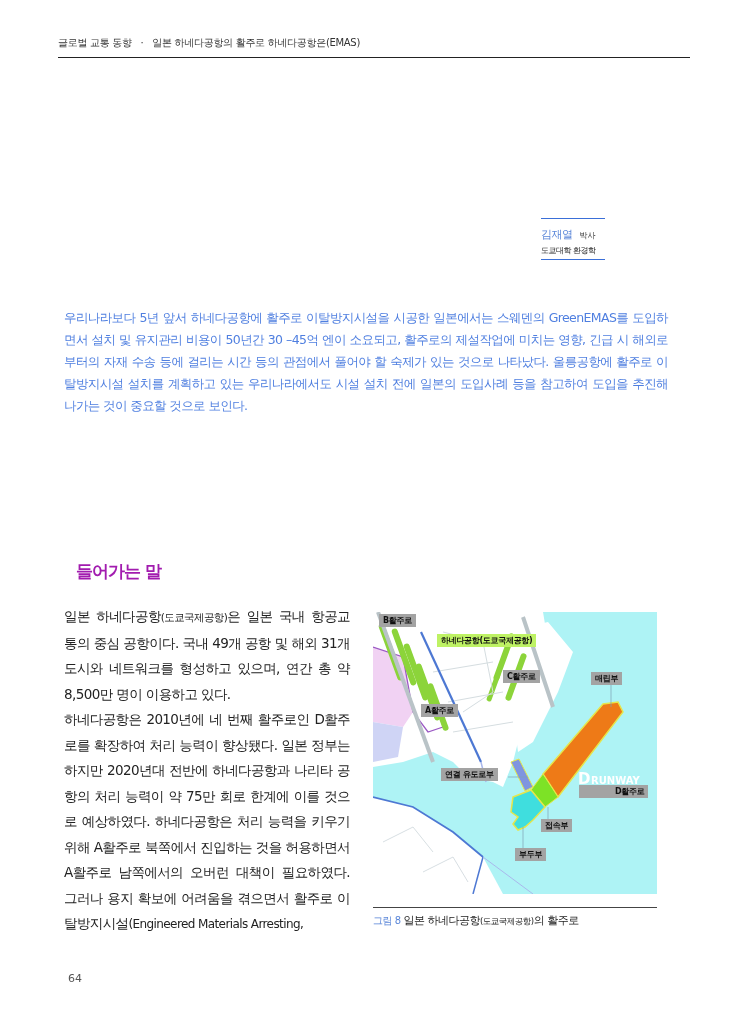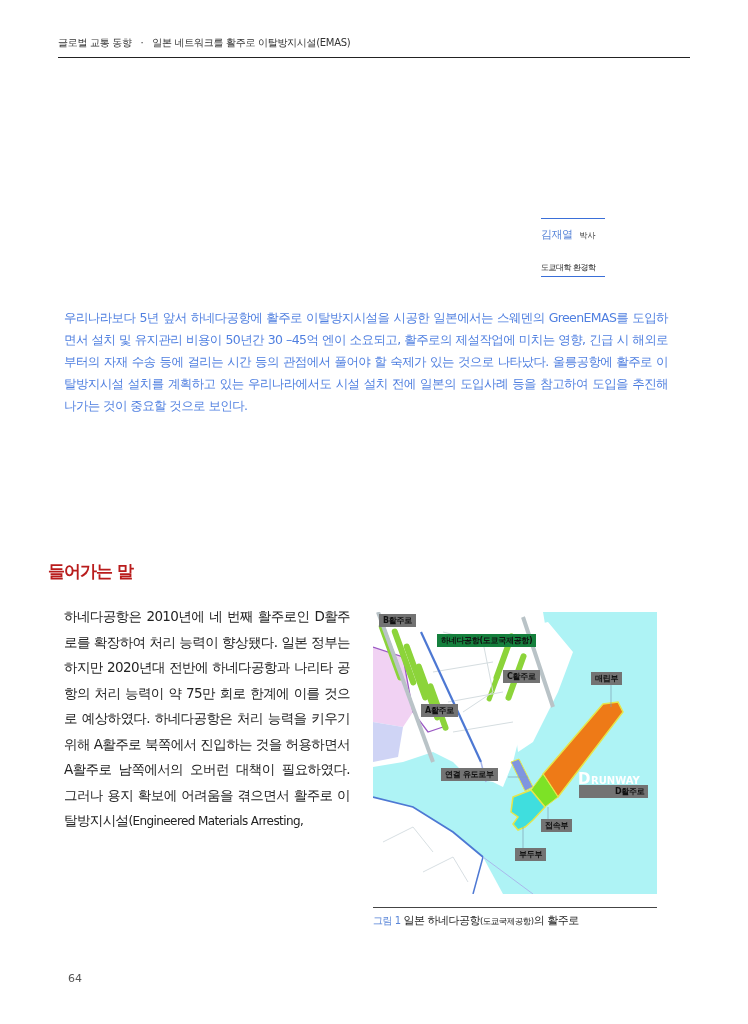--- a/index.html
+++ b/index.html
@@ -21,86 +21,87 @@
     }
     .title .line { display: block; white-space: nowrap; }
 
     .author-box {
       position: absolute; left: 541px; top: 218px; width: 64px;
       border-top: 1px solid #3a6fd8; border-bottom: 1px solid #3a6fd8;
       padding: 4px 0 3px 0;
     }
     .author-name { font-size: 11px; color: #5a86d8; letter-spacing: -0.5px; }
     .author-title { font-size: 8px; color: #333; margin-left: 2px; }
-    .author-affil { font-size: 8px; color: #222; margin-top: 20px; letter-spacing: -0.5px; }
+    .author-affil { font-size: 8px; color: #222; margin-top: 3px; letter-spacing: -0.5px; }
 
     .abstract {
       position: absolute; left: 64px; top: 307px; width: 604px;
       font-size: 12.5px; line-height: 22px; color: #4f7fe0;
       letter-spacing: -0.6px; text-align: justify;
     }
 
     .section-heading {
-      position: absolute; left: 48px; top: 560px;
-      font-size: 17px; color: #b91c1c; letter-spacing: -1px;
+      position: absolute; left: 76px; top: 560px;
+      font-size: 17px; color: #a21caf; letter-spacing: -1px;
     }
 
     .body-text {
       position: absolute; left: 64px; top: 604px; width: 286px;
       font-size: 13.5px; line-height: 25.5px; color: #222;
       letter-spacing: -0.6px; text-align: justify;
     }
     .body-text p { margin: 0; }
     .small { font-size: 10.5px; }
 
     .figure {
       position: absolute; left: 373px; top: 612px; width: 284px; height: 282px;
       overflow: hidden; background: #aef3f5;
     }
     .figure svg { display: block; }
     .map-label {
-      position: absolute; background: #737373; font-size: 8px; font-weight: bold;
+      position: absolute; background: #a3a3a3; font-size: 8px; font-weight: bold;
       color: #111; padding: 1px 4px; white-space: nowrap; letter-spacing: -0.3px;
     }
-    .map-label.cream { background: #15803d; }
+    .map-label.cream { background: #bef264; }
 
     .figure-rule { position: absolute; left: 373px; top: 907px; width: 284px; border-top: 1px solid #444; }
     .caption {
       position: absolute; left: 373px; top: 913px; font-size: 11px; color: #222; letter-spacing: -0.5px;
     }
     .caption .fig-no { color: #5a86d8; font-size: 10px; margin-right: 3px; }
     .caption .small { font-size: 8.5px; }
 
     .page-number { position: absolute; left: 68px; top: 972px; font-size: 11px; color: #555; }
   </style>
 </head>
 <body>
 
 <div class="running-header">
   <span>글로벌 교통 동향</span>
   <span class="dot">·</span>
-  <span>일본 네트워크를 활주로 이탈방지시설(EMAS)</span>
+  <span>일본 하네다공항의 활주로 하네다공항은(EMAS)</span>
 </div>
 
 <h1 class="title">
 </h1>
 
 <div class="author-box">
   <div>
     <span class="author-name">김재열</span>
     <span class="author-title">박사</span>
   </div>
   <div class="author-affil">도쿄대학 환경학</div>
 </div>
 
 <p class="abstract">우리나라보다 5년 앞서 하네다공항에 활주로 이탈방지시설을 시공한 일본에서는 스웨덴의 GreenEMAS를 도입하면서 설치 및 유지관리 비용이 50년간 30 –45억 엔이 소요되고, 활주로의 제설작업에 미치는 영향, 긴급 시 해외로부터의 자재 수송 등에 걸리는 시간 등의 관점에서 풀어야 할 숙제가 있는 것으로 나타났다. 울릉공항에 활주로 이탈방지시설 설치를 계획하고 있는 우리나라에서도 시설 설치 전에 일본의 도입사례 등을 참고하여 도입을 추진해 나가는 것이 중요할 것으로 보인다.</p>
 
 <h2 class="section-heading">들어가는 말</h2>
 
 <div class="body-text">
+  <p><span>일본 하네다공항</span><span class="small">(도쿄국제공항)</span><span>은 일본 국내 항공교통의 중심 공항이다. 국내 49개 공항 및 해외 31개 도시와 네트워크를 형성하고 있으며, 연간 총 약 8,500만 명이 이용하고 있다.</span></p>
   <p><span>하네다공항은 2010년에 네 번째 활주로인 D활주로를 확장하여 처리 능력이 향상됐다. 일본 정부는 하지만 2020년대 전반에 하네다공항과 나리타 공항의 처리 능력이 약 75만 회로 한계에 이를 것으로 예상하였다. 하네다공항은 처리 능력을 키우기 위해 A활주로 북쪽에서 진입하는 것을 허용하면서 A활주로 남쪽에서의 오버런 대책이 필요하였다. 그러나 용지 확보에 어려움을 겪으면서 활주로 이탈방지시설</span><span class="small" style="font-size:12px">(Engineered Materials Arresting,</span></p>
 </div>
 
 <div class="figure">
   <svg width="284" height="282" viewBox="0 0 284 282">
     <rect x="0" y="0" width="284" height="282" fill="#aef3f5"></rect>
 
     <polygon points="0,0 170,0 175,30 160,60 150,80 150,110 140,150 130,175 120,170 95,165 80,150 60,140 30,150 0,155" fill="#ffffff"></polygon>
     <polygon points="130,20 175,10 200,40 185,80 160,130 145,140 140,100 150,70" fill="#ffffff"></polygon>
 
@@ -168,16 +169,16 @@
   <div class="map-label" style="left:218px;top:60px;">매립부</div>
   <div class="map-label" style="left:40px;top:92px;margin-left:8px;">A활주로</div>
   <div class="map-label" style="left:68px;top:156px;">연결 유도로부</div>
   <div class="map-label" style="left:206px;top:173px;padding-left:36px;">D활주로</div>
   <div class="map-label" style="left:168px;top:207px;">접속부</div>
   <div class="map-label" style="left:142px;top:236px;">부두부</div>
 </div>
 
 <div class="figure-rule"></div>
 <div class="caption">
-  <span class="fig-no">그림 1</span><span>일본 하네다공항</span><span class="small">(도쿄국제공항)</span><span>의 활주로</span>
+  <span class="fig-no">그림 8</span><span>일본 하네다공항</span><span class="small">(도쿄국제공항)</span><span>의 활주로</span>
 </div>
 
 <div class="page-number">64</div>
 
 </body></html>

